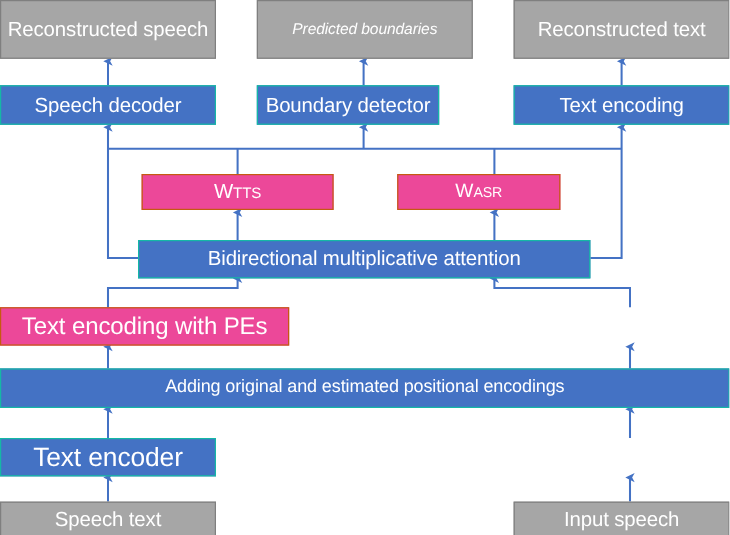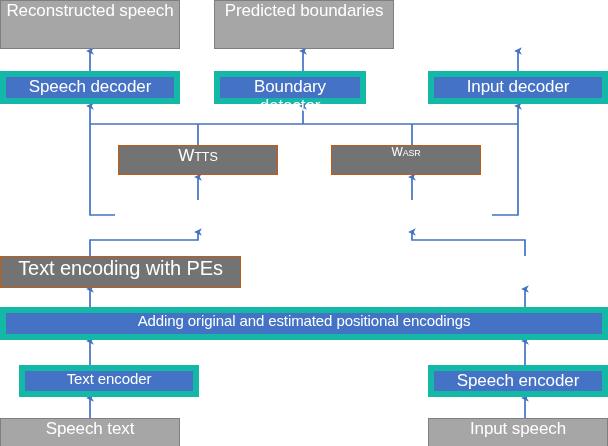--- a/index.html
+++ b/index.html
@@ -14,37 +14,38 @@
     position: relative;
     width: 608px;
     height: 446px;
     background: #ffffff;
     overflow: hidden;
   }
   .node {
     position: absolute;
     box-sizing: border-box;
     display: flex;
+    align-items: center;
     justify-content: center;
     text-align: center;
     color: #ffffff;
     line-height: 1.12;
     letter-spacing: -0.1px;
     z-index: 3;
   }
   .node.gray {
     background: #a6a6a6;
     border: 1px solid #7f7f7f;
   }
   .node.blue {
     background: #4472c4;
-    border: 6px solid #14b8a6;
+    border: 1px solid #14b8a6;
   }
   .node.orange {
-    background: #737373;
+    background: #ec4899;
     border: 1px solid #c55a11;
   }
   .node span.lbl {
     display: block;
     padding: 0 4px;
   }
   .sub {
     font-size: 0.74em;
     vertical-align: baseline;
   }
@@ -98,55 +99,58 @@
       <line x1="525" y1="365" x2="525" y2="341" marker-end="url(#ah)"></line>
 
       <line x1="90" y1="418" x2="90" y2="398" marker-end="url(#ah)"></line>
       <line x1="525" y1="418" x2="525" y2="398" marker-end="url(#ah)"></line>
     </g>
   </svg>
 
   <div class="node gray" style="left:0px; top:0px; width:180px; height:49px; font-size:17px;">
     <span class="lbl">Reconstructed speech</span>
   </div>
-  <div class="node gray" style="left:214px; top:0px; width:180px; height:49px; font-size:17px;">
+  <div class="node gray" style="left:214px; top:0px; width:180px; height:49px; font-size:13px;font-style:italic;">
     <span class="lbl">Predicted boundaries</span>
+  </div>
+  <div class="node gray" style="left:428px; top:0px; width:180px; height:49px; font-size:17px;">
+    <span class="lbl">Reconstructed text</span>
   </div>
 
   <div class="node blue" style="left:0px; top:71px; width:180px; height:33px; font-size:17px;">
     <span class="lbl">Speech decoder</span>
   </div>
   <div class="node blue" style="left:214px; top:71px; width:152px; height:33px; font-size:17px;">
     <span class="lbl">Boundary detector</span>
   </div>
   <div class="node blue" style="left:428px; top:71px; width:180px; height:33px; font-size:17px;">
-    <span class="lbl">Input decoder</span>
+    <span class="lbl">Text encoding</span>
   </div>
 
   <div class="node orange" style="left:118px; top:145px; width:160px; height:30px; font-size:17px;">
     <span class="lbl"><span>W</span><span class="sub">TTS</span></span>
   </div>
-  <div class="node orange" style="left:331px; top:145px; width:150px; height:30px; font-size:12px;">
+  <div class="node orange" style="left:331px; top:145px; width:136px; height:30px; font-size:16px;">
     <span class="lbl"><span>W</span><span class="sub">ASR</span></span>
   </div>
 
+  <div class="node blue" style="left:115px; top:200px; width:377px; height:32px; font-size:17px;">
+    <span class="lbl">Bidirectional multiplicative attention</span>
+  </div>
 
   <div class="node orange" style="left:0px; top:256px; width:241px; height:32px; font-size:20px;">
     <span class="lbl">Text encoding with PEs</span>
   </div>
 
   <div class="node blue" style="left:0px; top:307px; width:608px; height:33px; font-size:15px;">
     <span class="lbl">Adding original and estimated positional encodings</span>
   </div>
 
-  <div class="node blue" style="left:0px; top:365px; width:180px; height:32px; font-size:15px;margin-left:19px;">
+  <div class="node blue" style="left:0px; top:365px; width:180px; height:32px; font-size:22px;">
     <span class="lbl">Text encoder</span>
-  </div>
-  <div class="node blue" style="left:428px; top:365px; width:180px; height:32px; font-size:17px;">
-    <span class="lbl">Speech encoder</span>
   </div>
 
   <div class="node gray" style="left:0px; top:418px; width:180px; height:30px; font-size:17px;">
     <span class="lbl">Speech text</span>
   </div>
   <div class="node gray" style="left:428px; top:418px; width:180px; height:30px; font-size:17px;">
     <span class="lbl">Input speech</span>
   </div>
 
 </div>

